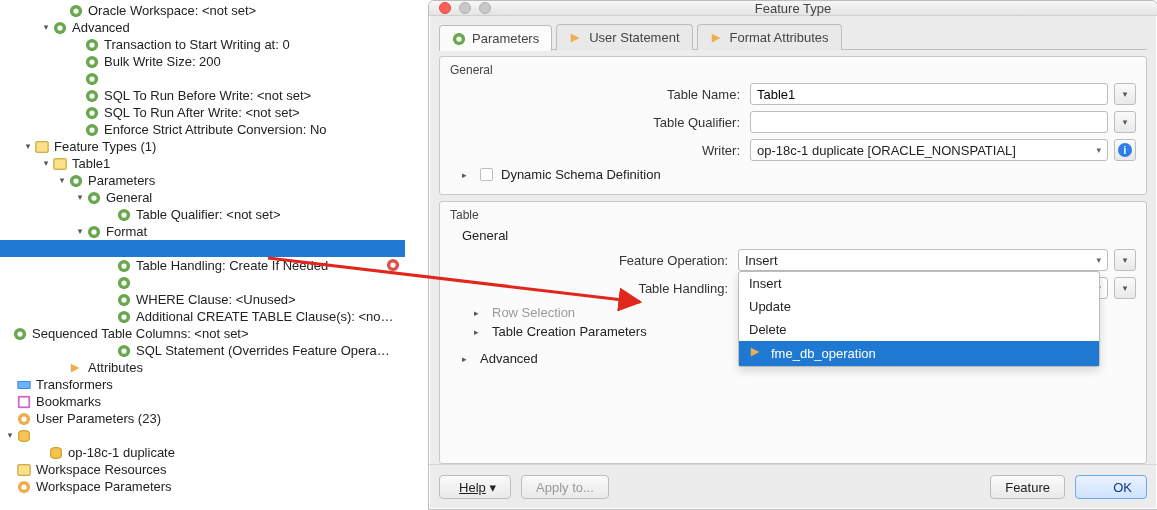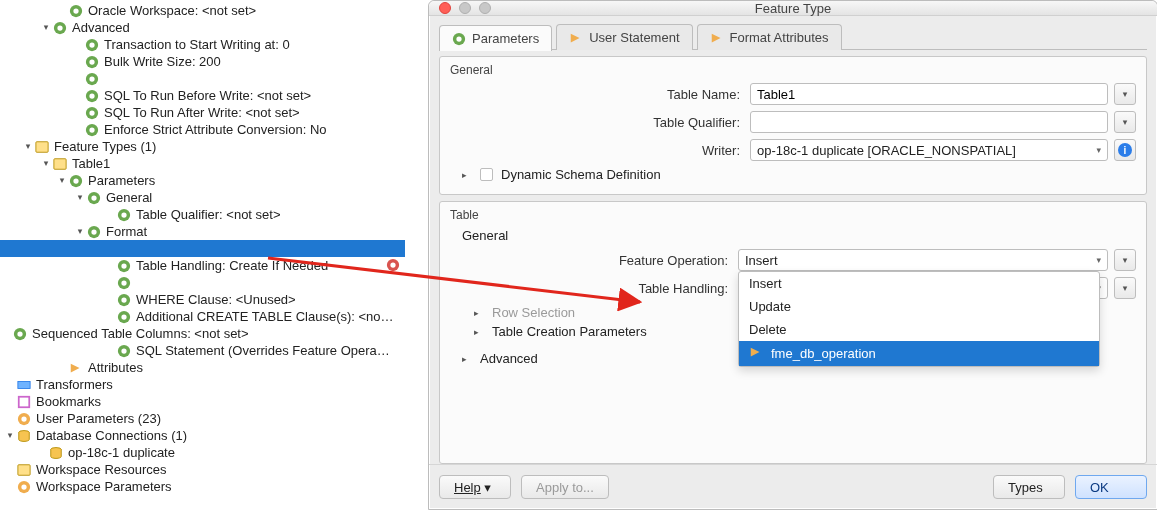--- a/index.html
+++ b/index.html
@@ -64,21 +64,21 @@
 
   .nested { margin-left: 12px; }
 
   
   .dropdown { position: absolute; top: 22px; left: 0; right: 36px; background: #fff; border: 1px solid #bdbdbd; border-radius: 3px; box-shadow: 0 4px 10px rgba(0,0,0,.15); z-index: 50; }
   .dropdown .opt { padding: 4px 10px; display: flex; align-items: center; gap: 8px; }
   .dropdown .opt.selected { background: #1f78d1; color: #fff; }
 
   .buttons { display: flex; align-items: center; padding: 10px; gap: 10px; border-top: 1px solid #d6d6d6; }
   .buttons .spacer { flex: 1; }
-  .btn { height: 24px; min-width: 72px; padding: 0 14px; border: 1px solid #bdbdbd; border-radius: 4px; background: linear-gradient(#fafafa,#e9e9e9); display: inline-flex; align-items: center; justify-content: flex-start; font-size: 13px; }
+  .btn { height: 24px; min-width: 72px; padding: 0 14px; border: 1px solid #bdbdbd; border-radius: 4px; background: linear-gradient(#fafafa,#e9e9e9); display: inline-flex; align-items: center; justify-content: flex-end; font-size: 13px; }
   .btn.primary { border-color: #6fa8ef; background: linear-gradient(#eaf2ff,#cfe2ff); color: #0b3a82; padding-left: 14px; }
   .btn.disabled { color: #9a9a9a; }
   .btn .ul { text-decoration: underline; }
 
   
   .annot { position: absolute; left: 0; top: 0; width: 1157px; height: 510px; pointer-events: none; z-index: 100; }
 </style>
 </head>
 <body>
 
@@ -342,21 +342,20 @@
       </div>
 
     <div class="row" style="padding-left:4px">
       <span class="disclose">▾</span>
       <span class="icon">
           <svg class="db" viewBox="0 0 16 16">
             <ellipse cx="8" cy="4" rx="6" ry="2.2" fill="#f6c451" stroke="#b28c00"></ellipse>
             <path d="M2 4v8c0 1.2 2.7 2.2 6 2.2s6-1 6-2.2V4" fill="#f6c451" stroke="#b28c00"></path>
           </svg>
         </span>
-      <span class="label">Database Connections (1)</span>
     </div>
     <div class="row" style="padding-left:36px">
         <span class="disclose none">▸</span>
         <span class="icon">
           <svg class="db" viewBox="0 0 16 16">
             <ellipse cx="8" cy="4" rx="6" ry="2.2" fill="#f6c451" stroke="#b28c00"></ellipse>
             <path d="M2 4v8c0 1.2 2.7 2.2 6 2.2s6-1 6-2.2V4" fill="#f6c451" stroke="#b28c00"></path>
           </svg>
         </span>
         <span class="label">op-18c-1 duplicate</span>
@@ -524,21 +523,21 @@
       </div>
     </div>
 
     <div class="buttons">
       <div class="btn"><span class="ul">Help</span>&nbsp;▾</div>
       <div class="btn disabled">
           <span>Apply to...</span>
         </div>
       <div class="spacer"></div>
       <div class="btn">
-          <span>Types</span>
+          <span>Feature</span>
         </div>
       <div class="btn primary">
           <span>OK</span>
         </div>
     </div>
   </div>
 
   <svg class="annot" viewBox="0 0 1157 510">
     <defs>
       <marker id="ah" viewBox="0 0 10 10" refX="9" refY="5" markerWidth="8" markerHeight="8" orient="auto-start-reverse">

